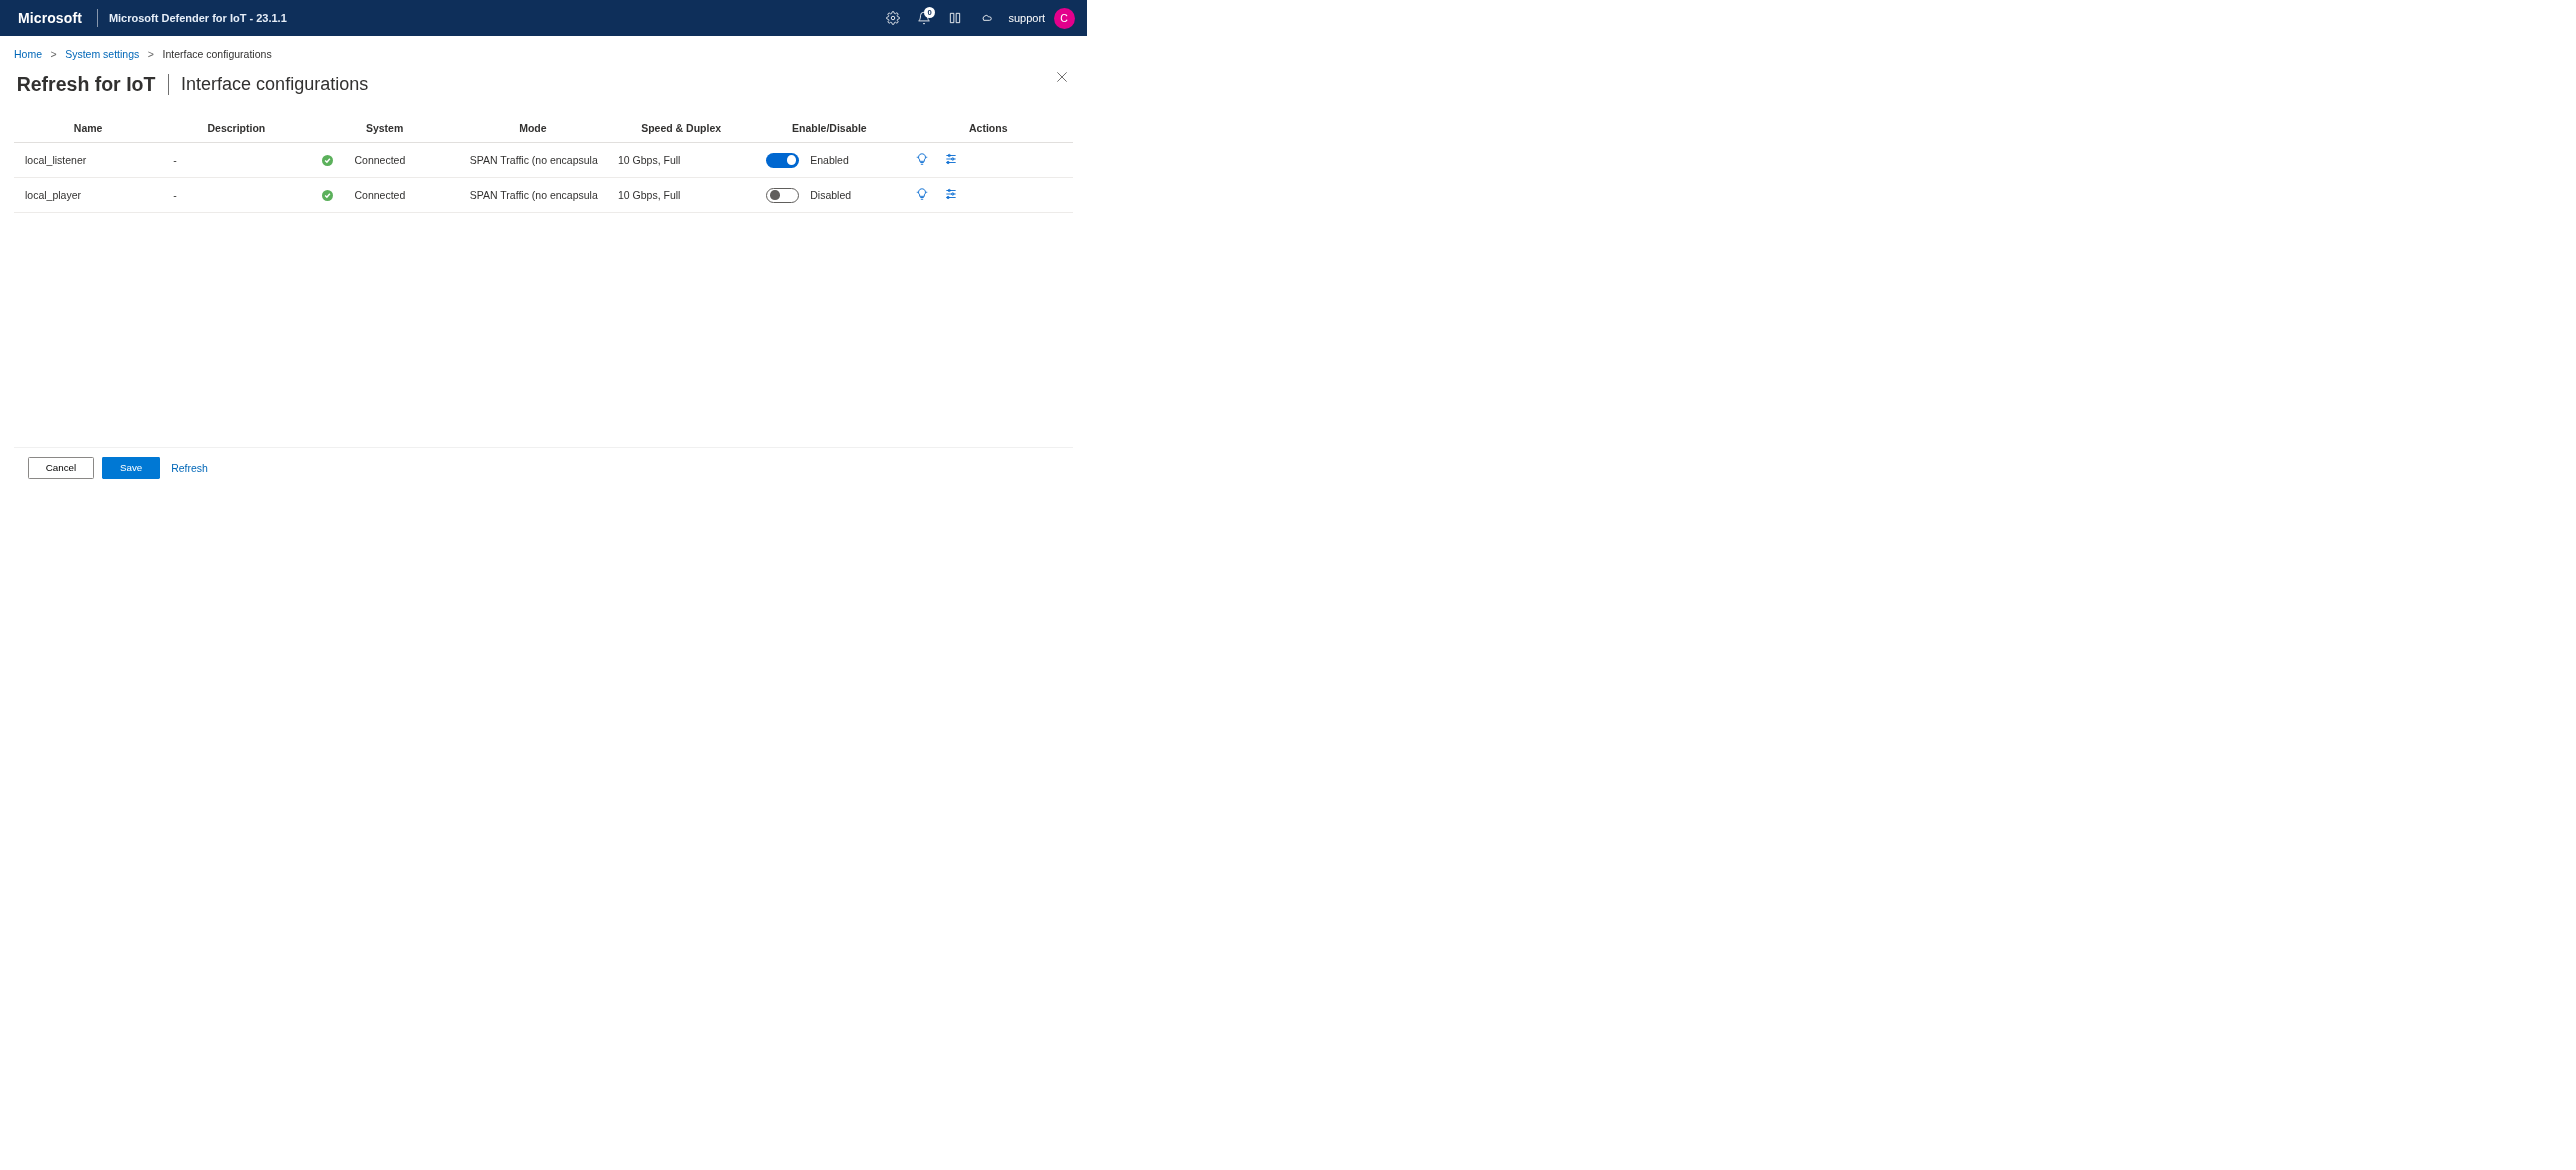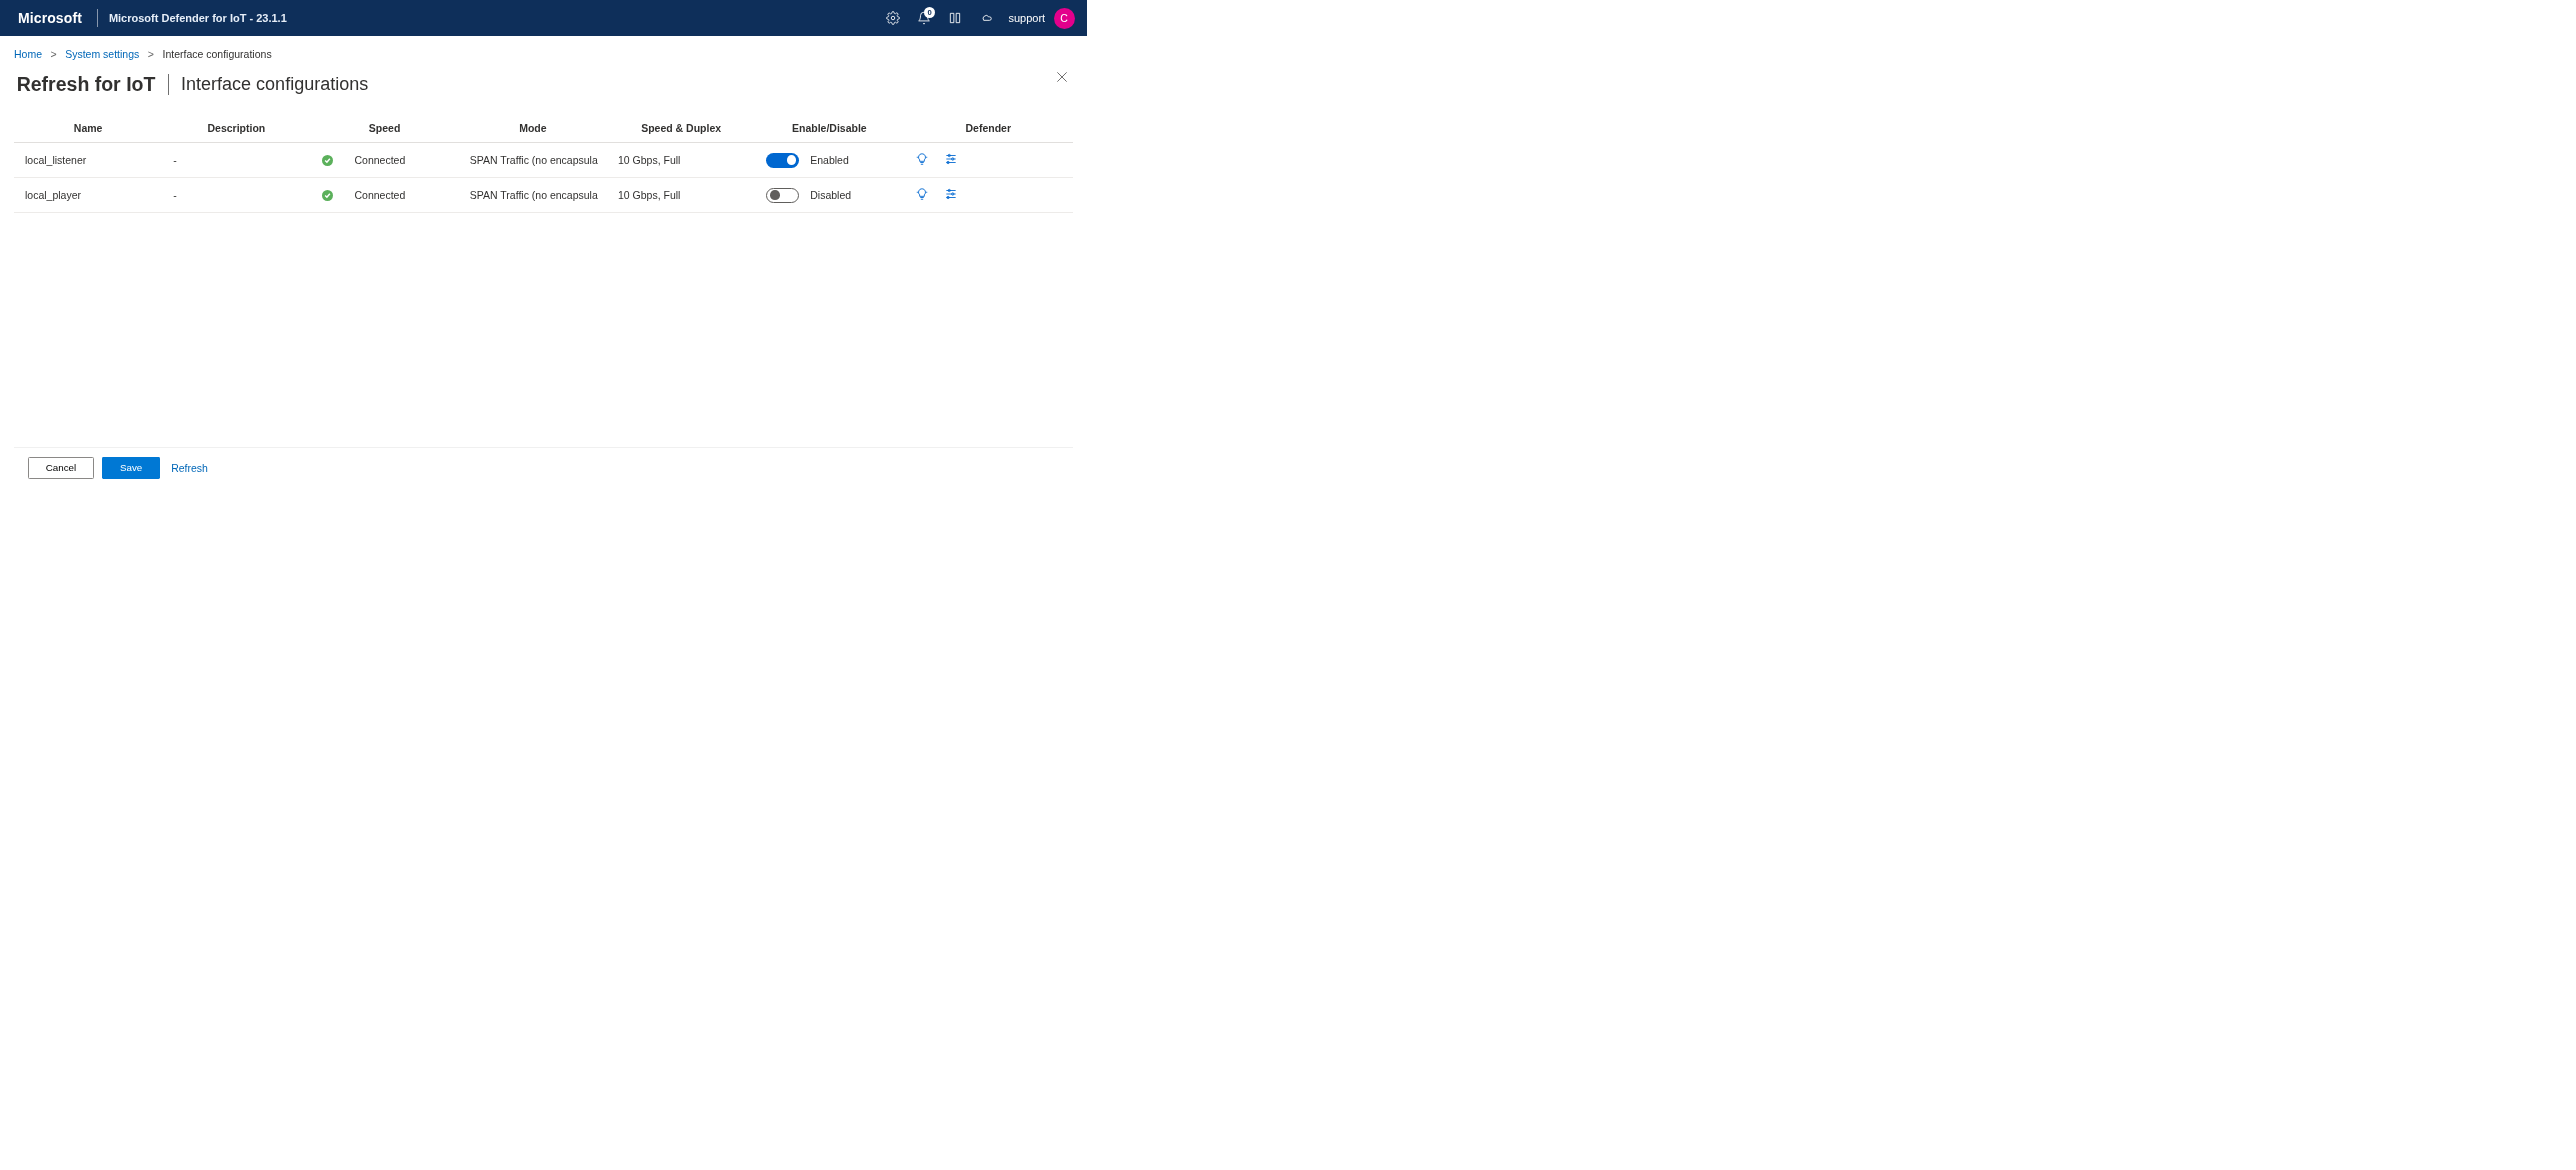--- a/index.html
+++ b/index.html
@@ -129,25 +129,25 @@
           <col class="c-status">
           <col class="c-mode">
           <col class="c-speed">
           <col class="c-enable">
           <col class="c-actions">
         </colgroup>
       <thead>
         <tr>
           <th>Name</th>
           <th>Description</th>
-          <th>Speed</th>
+          <th>System</th>
           <th>Mode</th>
           <th>Speed &amp; Duplex</th>
           <th>Enable/Disable</th>
-          <th>Defender</th>
+          <th>Actions</th>
         </tr>
       </thead>
       <tbody id="tbody">
           <tr>
             <td>local_listener</td>
             <td>-</td>
             <td>
               <div class="status-cell">
                 <span class="status-dot">
                   <svg viewBox="0 0 12 12">

